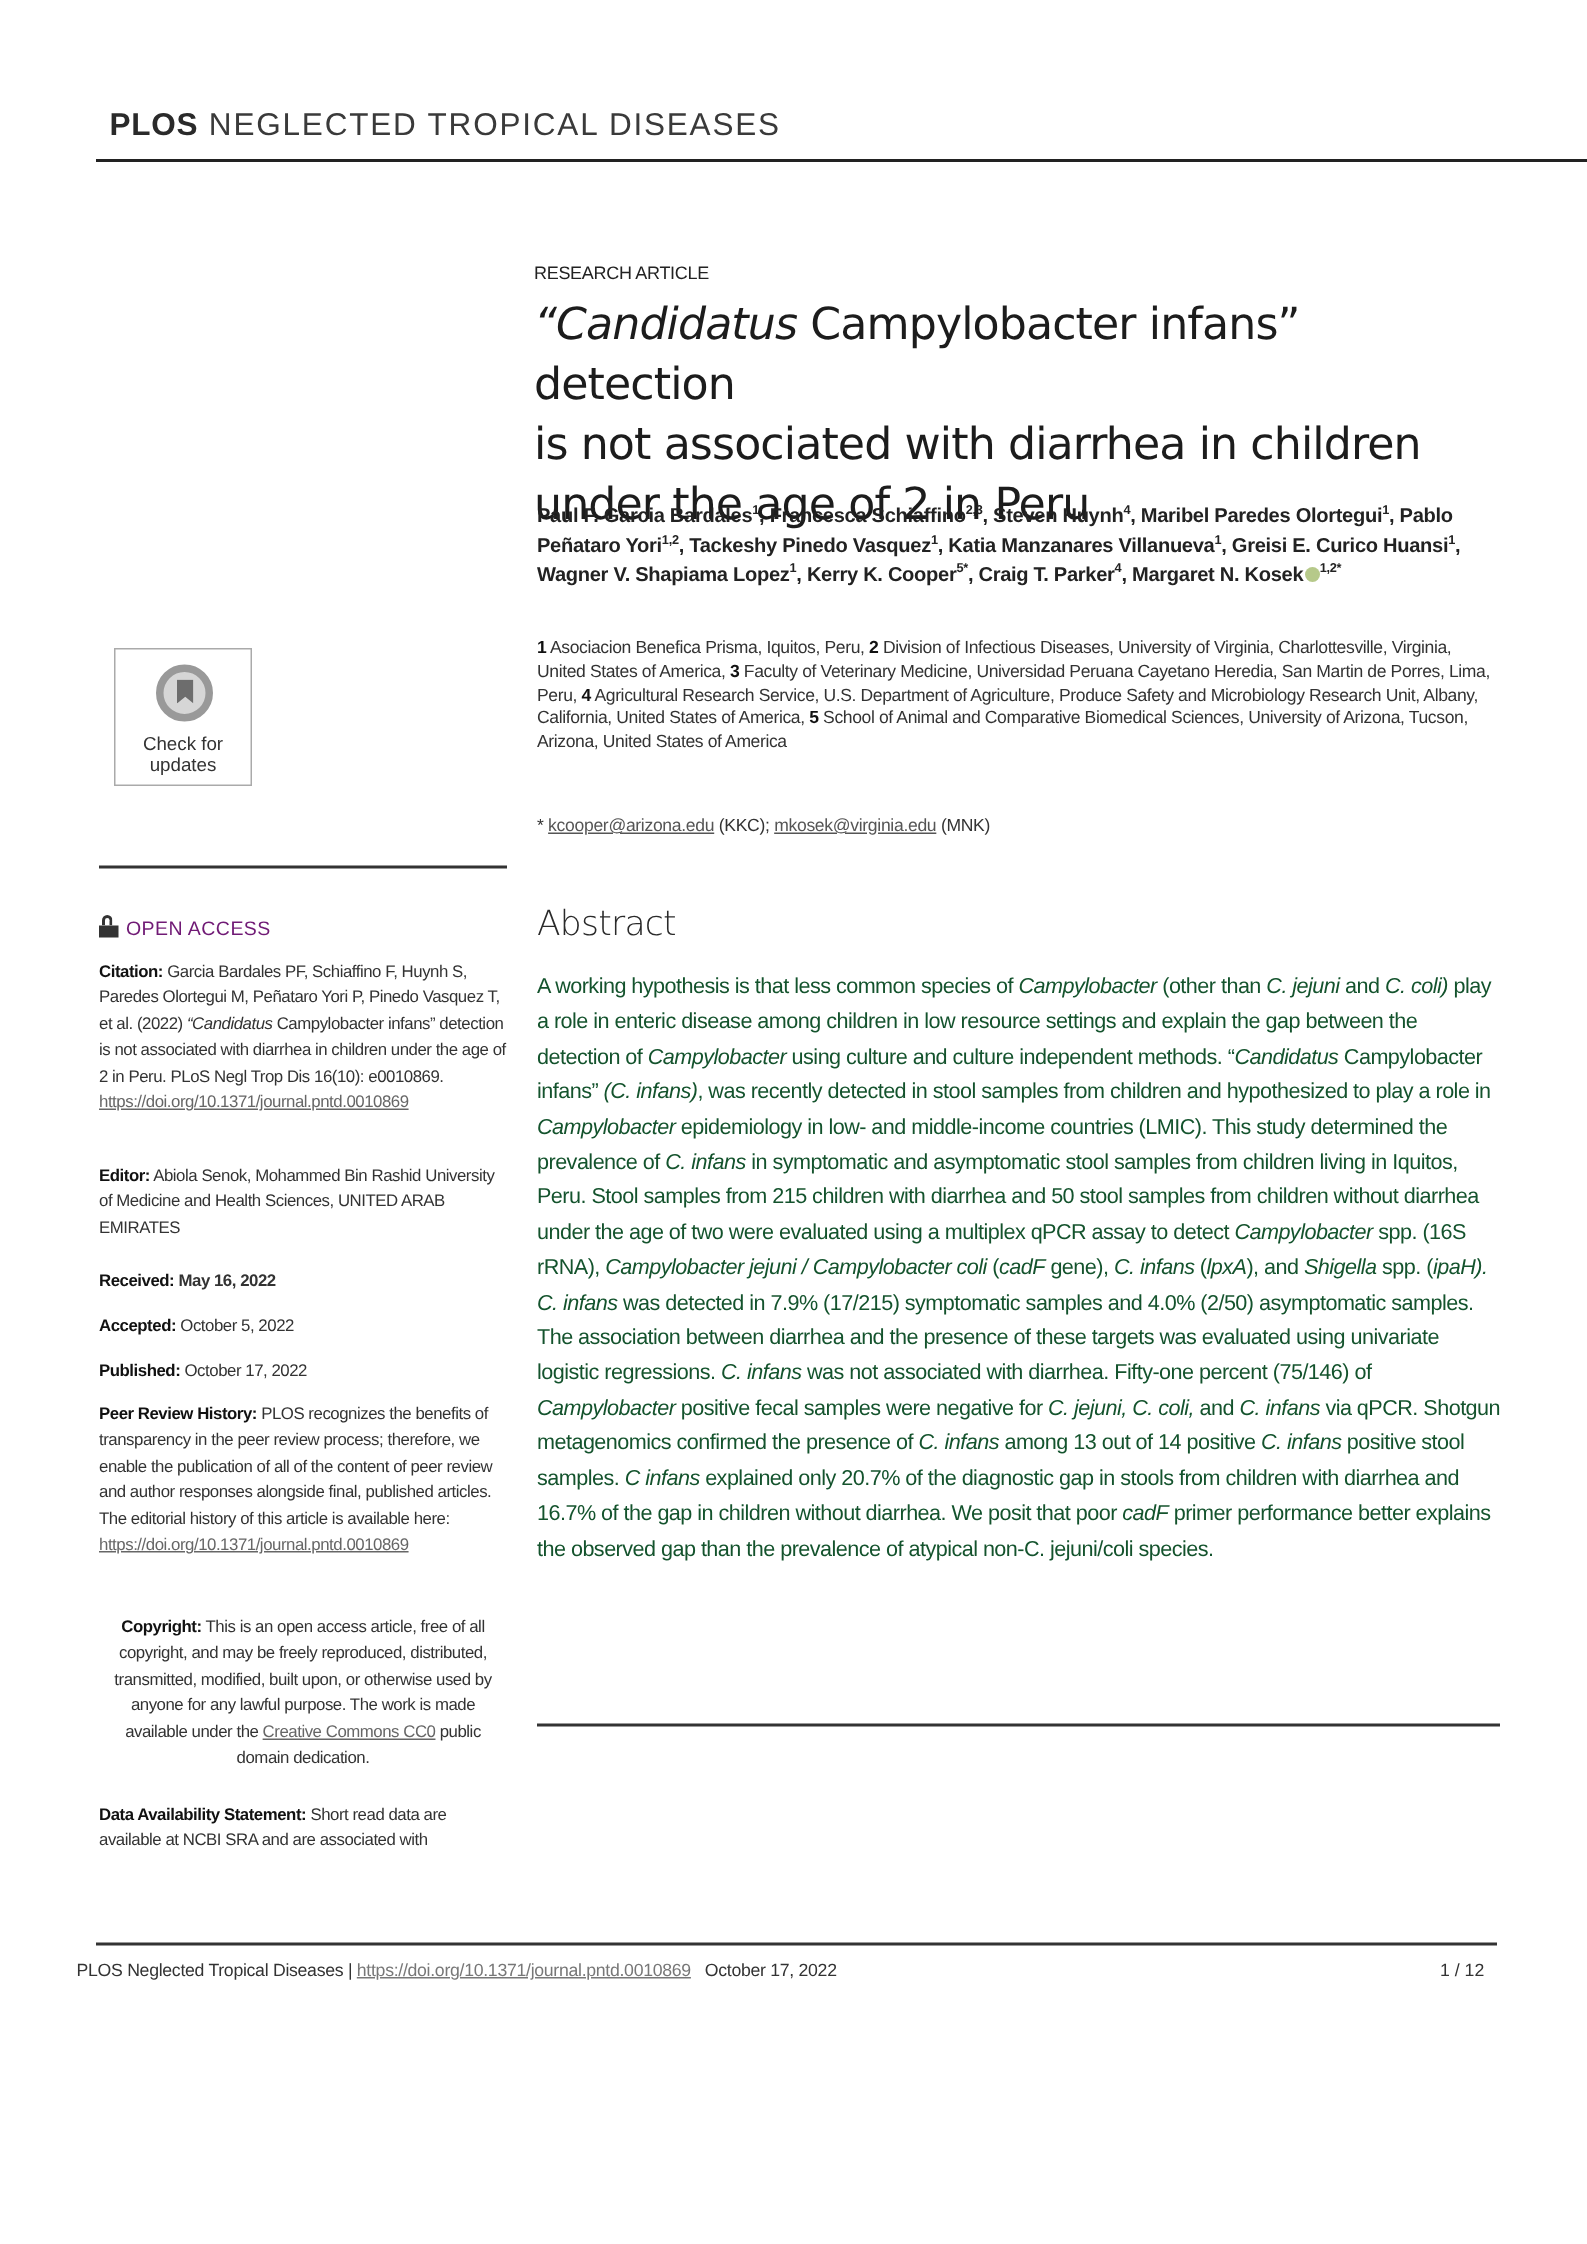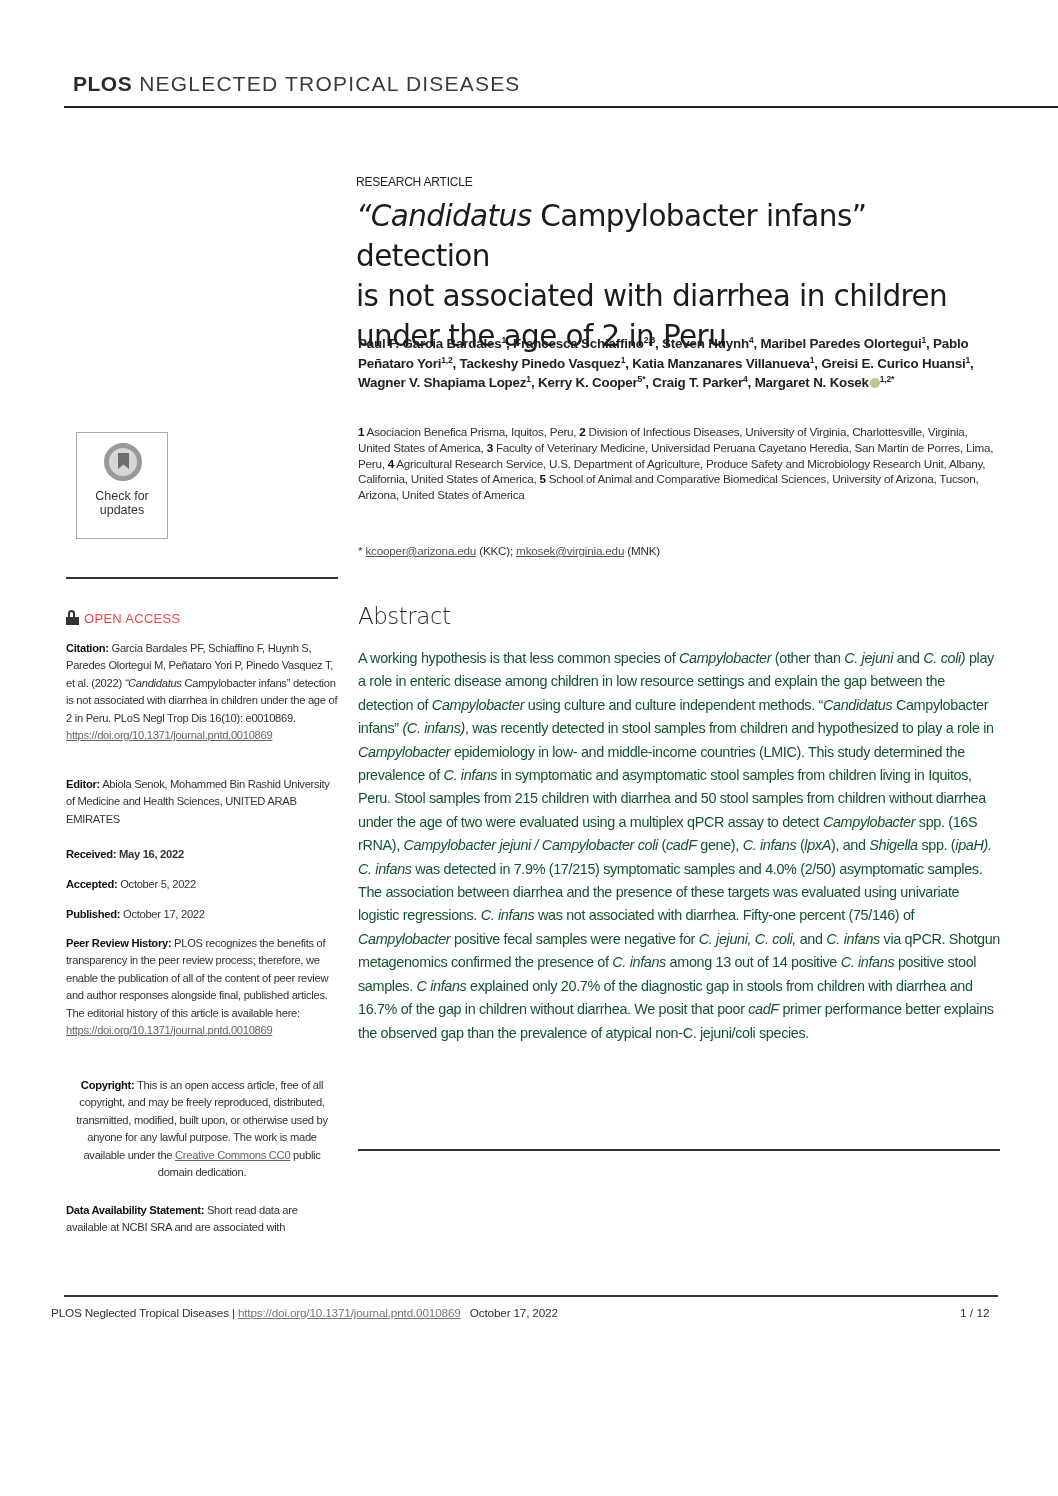--- a/index.html
+++ b/index.html
@@ -22,30 +22,30 @@
   .authors { left: 358px; top: 334px; width: 640px; font-size: 13.4px; line-height: 19.5px; font-weight: bold; color: #222; letter-spacing: -0.2px; }
   .authors sup { font-size: 8.5px; line-height: 0; }
   .orcid { display: inline-block; width: 10px; height: 10px; border-radius: 50%; background: #b6c98a; vertical-align: -1px; margin-left: 1px; }
 
   .affil { left: 358px; top: 424px; width: 640px; font-size: 11.7px; line-height: 15.8px; color: #333; letter-spacing: -0.25px; }
   .affil b { color: #111; }
   .corr { left: 358px; top: 544px; width: 640px; font-size: 11.7px; color: #333; letter-spacing: -0.2px; }
   .corr a { color: #555; text-decoration: underline; }
 
   
-  .cfu { left: 76px; top: 432px; width: 92px; height: 107px; border: 1px solid #aaa; box-sizing: border-box; background: #fff; text-align: center; }
+  .cfu { left: 76px; top: 432px; width: 92px; height: 92px; border: 1px solid #aaa; box-sizing: border-box; background: #fff; text-align: center; }
   .cfu-circle { position: absolute; left: 27px; top: 10px; width: 38px; height: 38px; border-radius: 50%; border: 5px solid #999; box-sizing: border-box; background: #d6d6d6; }
   .cfu-ribbon { position: absolute; left: 9px; top: 5px; width: 11px; height: 16px; background: #6d6d6d;
                 clip-path: polygon(0 0, 100% 0, 100% 100%, 50% 72%, 0 100%); }
   .cfu-text { position: absolute; left: 0; right: 0; top: 56px; font-size: 12.5px; line-height: 14px; color: #333; }
 
   .side-rule { left: 66px; top: 577px; width: 272px; height: 1.5px; background: #333; }
 
   
-  .oa { left: 66px; top: 610px; font-size: 13px; color: #ef4444; letter-spacing: 0.3px; white-space: nowrap; }
+  .oa { left: 66px; top: 610px; font-size: 13px; color: #701a75; letter-spacing: 0.3px; white-space: nowrap; }
   .lock { display: inline-block; position: relative; width: 13px; height: 15px; margin-right: 5px; vertical-align: -2px; }
   .lock .shackle { position: absolute; left: 2px; top: 0; width: 7px; height: 7px; border: 2px solid #333; border-bottom: none; border-radius: 5px 5px 0 0; box-sizing: border-box; }
   .lock .body { position: absolute; left: 0; top: 7px; width: 13px; height: 8px; background: #333; }
 
   .side { left: 66px; width: 272px; font-size: 11.2px; line-height: 17.4px; color: #333; letter-spacing: -0.3px; }
   .side b { color: #111; }
   .side a { color: #666; text-decoration: underline; }
   .side i { font-style: italic; }
 
   

